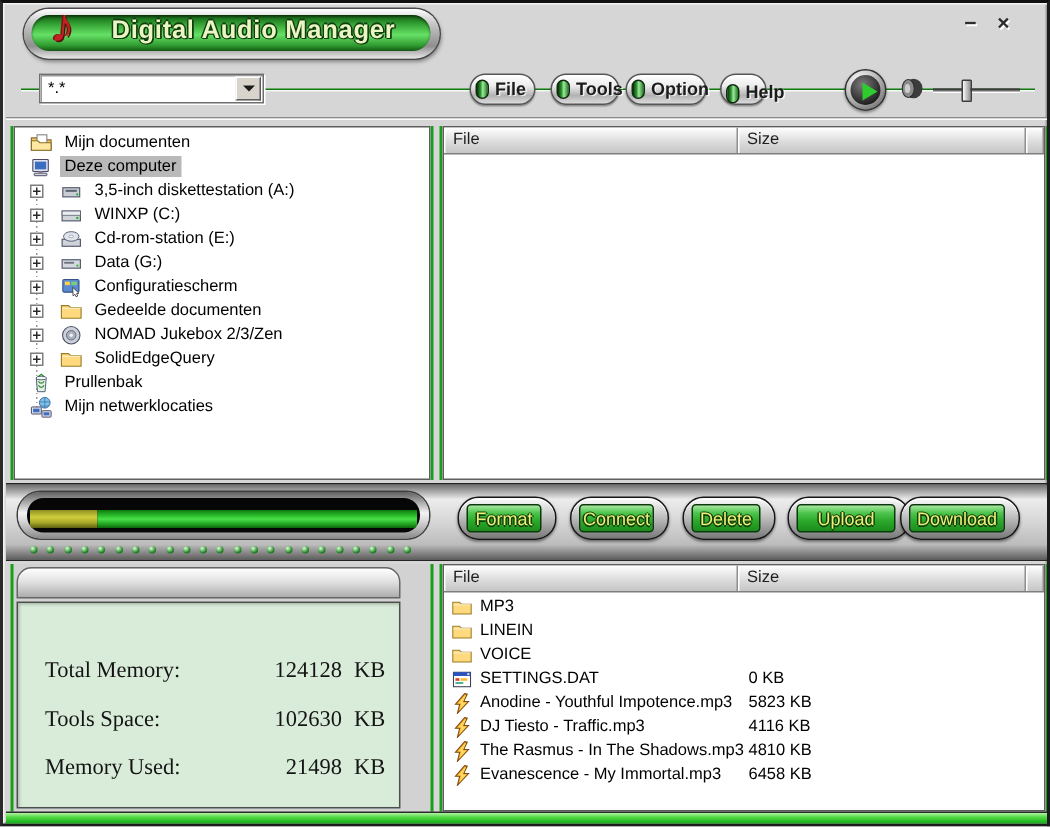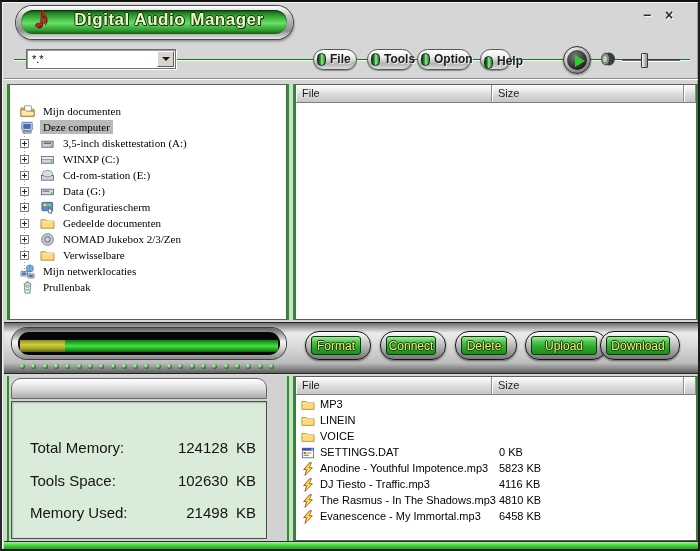--- a/index.html
+++ b/index.html
@@ -64,21 +64,21 @@
   .hcell{ font-size:11px; color:#1e1e1e; padding:2px 0 0 6px; border-right:1px solid #8e8e8e;
     box-shadow:inset 1px 1px 0 #fff; cursor:pointer; }
   .hc-file{ width:196px; flex:none; } .hc-size{ flex:1; } .hc-tail{ width:12px; flex:none; padding:0; }
   .list-body{ padding-top:3px; }
   .file-row{ height:16px; display:flex; align-items:flex-start; font-size:11px; color:#000; padding-left:5px; cursor:pointer; }
   .icn{ width:15px; height:15px; flex:none; }
   .file-row .icn{ width:14px; height:14px; margin-right:5px; }
   .fname{ width:179px; flex:none; white-space:nowrap; overflow:hidden; }
   .fsize{ white-space:nowrap; }
   
-  .tree{ position:relative; padding-top:18px; height:100%;font-family:Liberation Serif, serif; }
+  .tree{ position:relative; padding-top:2px; height:100%; }
   .guide-line{ position:absolute; left:14px; top:42px; width:1px; height:145px;
     background-image:repeating-linear-gradient(180deg,#9a9a9a 0 1px,transparent 1px 3px); }
   .tree-row{ height:16px; display:flex; align-items:center; padding-left:10px; font-size:11px; color:#000; cursor:pointer; position:relative; }
   .plusbox{ width:9px; height:9px; border:1px solid #7e7e7e; background:#fff; position:relative; flex:none; margin-right:11px; cursor:pointer; }
   .plusbox::before{ content:""; position:absolute; left:1px; top:3px; width:5px; height:1px; background:#2a2a2a; }
   .plusbox::after{ content:""; position:absolute; left:3px; top:1px; width:1px; height:5px; background:#2a2a2a; }
   .tree-row .icn{ margin-right:5px; }
   .tree-label{ padding:1px 3px; white-space:nowrap; }
   .tree-label.selected{ background:#b9b9b9; }
   
@@ -100,21 +100,21 @@
   .xfer-inner{ position:absolute; left:5px; right:9px; top:4px; bottom:4px; border:1px solid #0a3a0a; border-radius:3px;
     background:linear-gradient(180deg,#a6e89e 0%,#4cc44c 30%,#2aa82a 62%,#1d8c1d 100%);
     display:flex; align-items:center; justify-content:center; }
   .xfer-lbl{ font-weight:normal; font-size:12px; color:#e9f178; white-space:nowrap;
     text-shadow:-1px 0 0 #143d0a,1px 0 0 #143d0a,0 -1px 0 #143d0a,0 1px 0 #143d0a; }
   
   .mem-header{ position:absolute; left:2px; top:2px; width:256px; height:21px; border:1px solid #666;
     border-radius:10px 10px 0 0; background:linear-gradient(180deg,#ffffff,#dedede 50%,#adadad); box-shadow:inset 0 1px 0 #fff; }
   .mem-content{ position:absolute; left:2px; top:25px; width:256px; bottom:2px; background:#d9ecd9;
     border:1px solid #4e4e4e; box-shadow:inset 1px 1px 2px rgba(0,0,0,.22); }
-  .mem-row{ position:absolute; left:0; width:100%; height:15px; font-family:Liberation Sans, sans-serif; font-size:15px; color:#141414; display:flex; }
+  .mem-row{ position:absolute; left:0; width:100%; height:15px; font-family:Liberation Serif, serif; font-size:15px; color:#141414; display:flex; }
   .mlabel{ width:125px; margin-left:18px; flex:none; white-space:nowrap; }
   .mvalue{ width:73px; flex:none; text-align:right; }
   .munit{ margin-left:8px; }
   
   .bottom-strip{ position:absolute; left:2px; top:539px; width:696px; height:10px;
     background:linear-gradient(180deg,#b2f4a4 0%,#55d845 30%,#23b823 65%,#0e8c0e 100%); border-top:1px solid #2a2a2a; }
   .hidden-syms{ position:absolute; width:0; height:0; overflow:hidden; }
 </style>
 </head>
 <body>
@@ -312,33 +312,33 @@
             <svg class="icn">
               <use href="#sym-nomad"></use>
             </svg>
             <span class="tree-label">NOMAD Jukebox 2/3/Zen</span>
           </div>
           <div class="tree-row">
             <span class="plusbox"></span>
             <svg class="icn">
               <use href="#sym-folder"></use>
             </svg>
-            <span class="tree-label">Verwisselbare</span>
+            <span class="tree-label">SolidEdgeQuery</span>
+          </div>
+          <div class="tree-row">
+            <svg class="icn">
+              <use href="#sym-recyclebin"></use>
+            </svg>
+            <span class="tree-label">Prullenbak</span>
           </div>
           <div class="tree-row">
             <svg class="icn">
               <use href="#sym-network"></use>
             </svg>
             <span class="tree-label">Mijn netwerklocaties</span>
-          </div>
-          <div class="tree-row">
-            <svg class="icn">
-              <use href="#sym-recyclebin"></use>
-            </svg>
-            <span class="tree-label">Prullenbak</span>
           </div>
         </div>
     </div>
   </div>
 
   <div class="panel-wrap tr">
     <div class="panel-box">
       <div class="list-header">
         <div class="hcell hc-file">File</div>
         <div class="hcell hc-size">Size</div>

